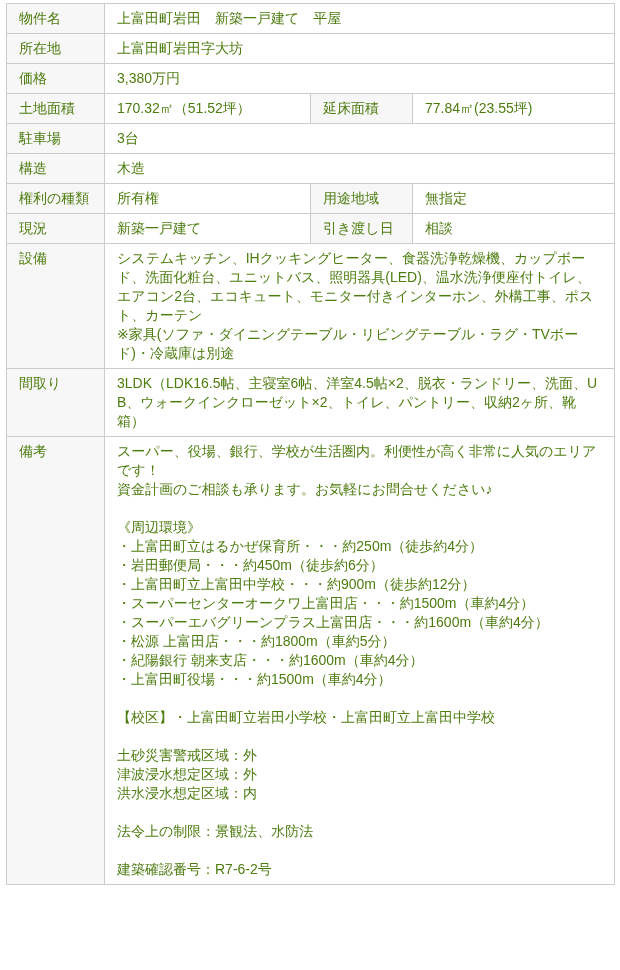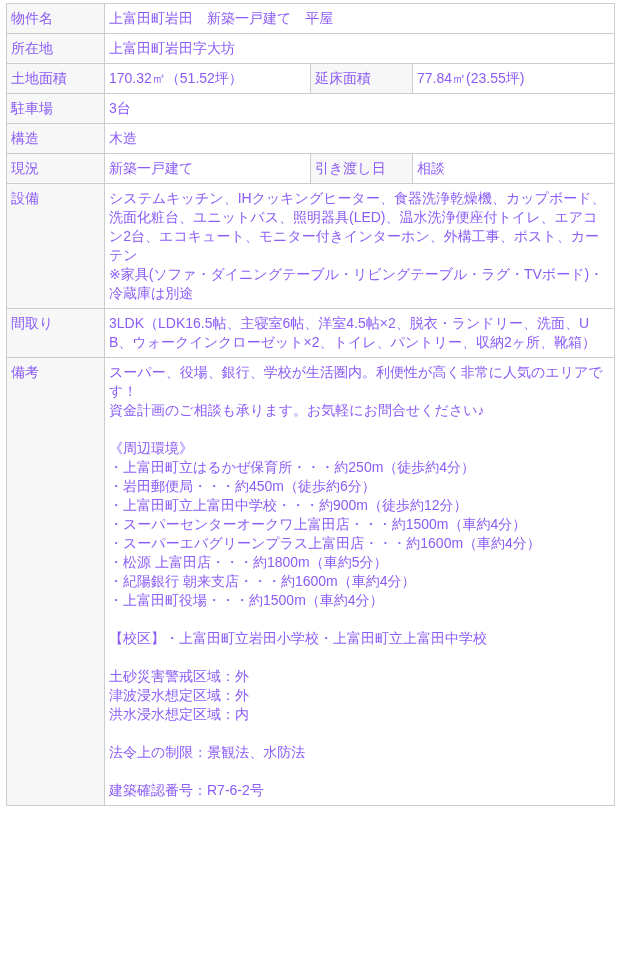--- a/index.html
+++ b/index.html
@@ -19,24 +19,24 @@
     table-layout: fixed;
     width: 608px;
     background: #ffffff;
   }
   table.property-table th,
   table.property-table td {
     border: 1px solid #cccccc;
     font-size: 14px;
     font-weight: normal;
     line-height: 19px;
-    color: #8b5cf6;
+    color: #4d7c0f;
     text-align: left;
     vertical-align: top;
-    padding: 5px 4px;
+    padding: 5px 12px;
     word-break: break-all;
     overflow-wrap: break-word;
   }
   table.property-table th {
     background: #f7f7f7;
   }
   table.property-table td {
     background: #ffffff;
     white-space: pre-line;
   }
@@ -59,32 +59,42 @@
     <tbody>
       <tr>
         <th>物件名</th>
         <td colspan="3">上富田町岩田　新築一戸建て　平屋</td>
       </tr>
       <tr>
         <th>所在地</th>
         <td colspan="3">上富田町岩田字大坊</td>
       </tr>
       <tr>
+        <th>価格</th>
+        <td colspan="3">3,380万円</td>
+      </tr>
+      <tr>
         <th>土地面積</th>
         <td>170.32㎡（51.52坪）</td>
         <th>延床面積</th>
         <td>77.84㎡(23.55坪)</td>
       </tr>
       <tr>
         <th>駐車場</th>
         <td colspan="3">3台</td>
       </tr>
       <tr>
         <th>構造</th>
         <td colspan="3">木造</td>
+      </tr>
+      <tr>
+        <th>権利の種類</th>
+        <td>所有権</td>
+        <th>用途地域</th>
+        <td>無指定</td>
       </tr>
       <tr>
         <th>現況</th>
         <td>新築一戸建て</td>
         <th>引き渡し日</th>
         <td>相談</td>
       </tr>
       <tr>
         <th>設備</th>
         <td colspan="3">システムキッチン、IHクッキングヒーター、食器洗浄乾燥機、カップボード、洗面化粧台、ユニットバス、照明器具(LED)、温水洗浄便座付トイレ、エアコン2台、エコキュート、モニター付きインターホン、外構工事、ポスト、カーテン

